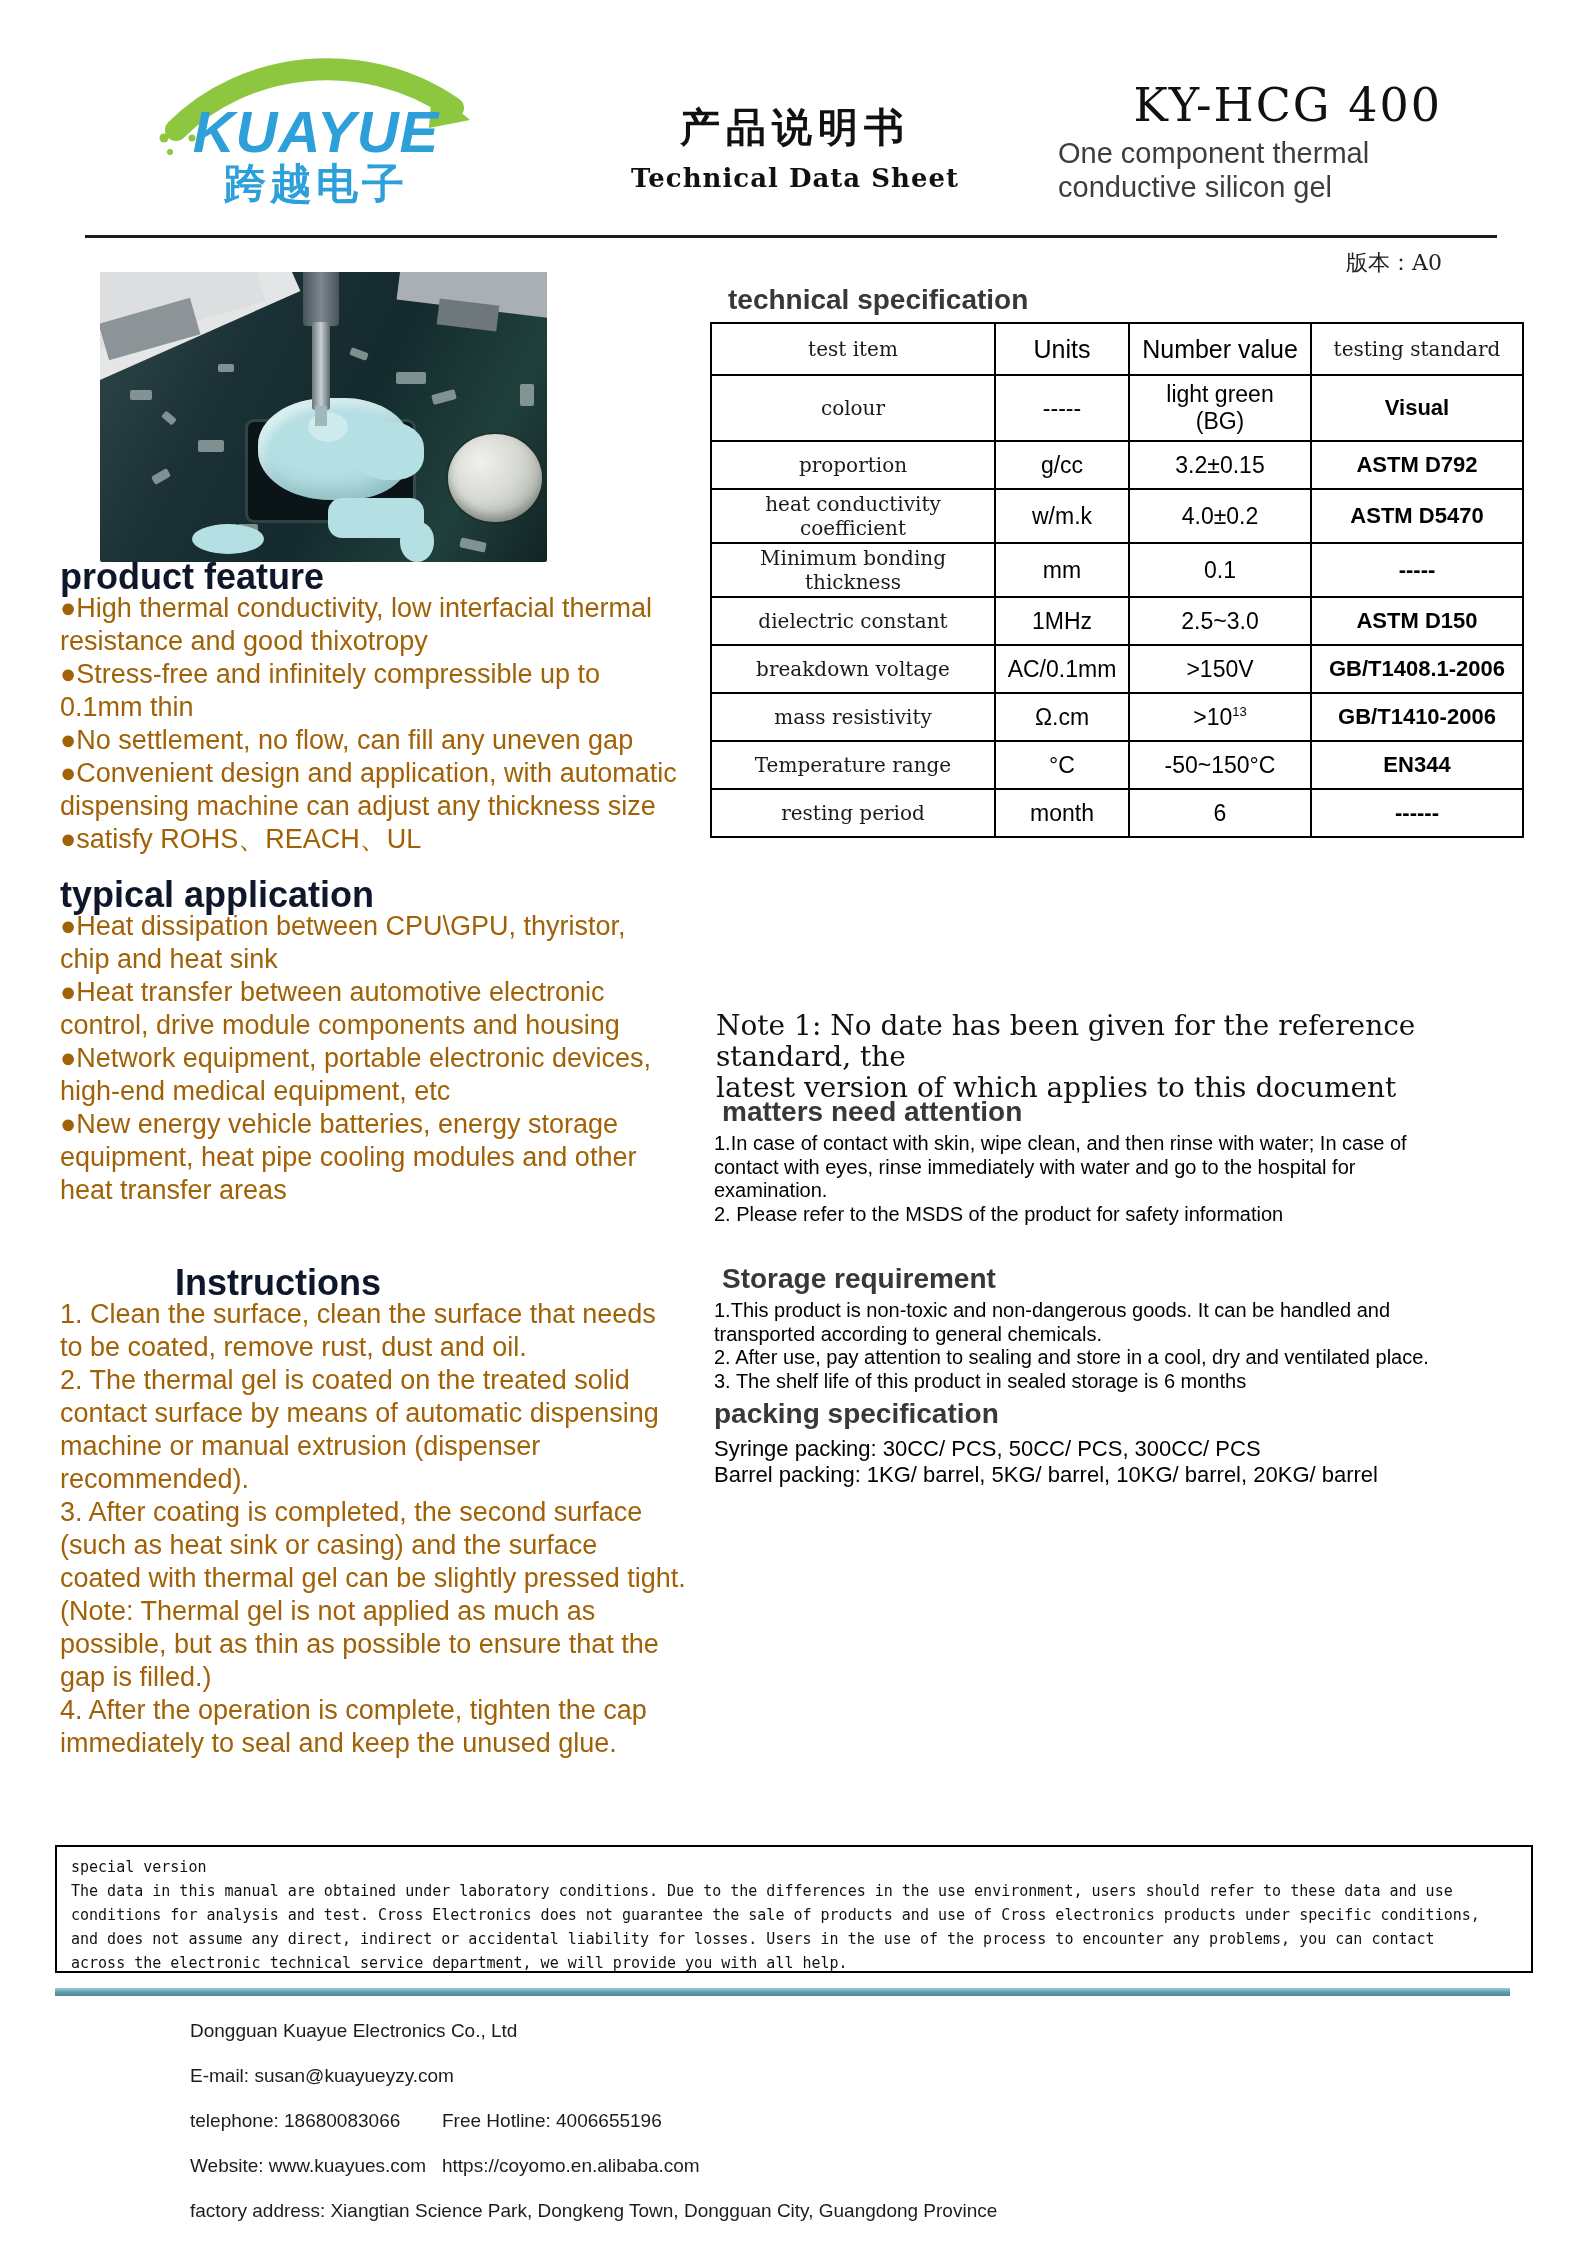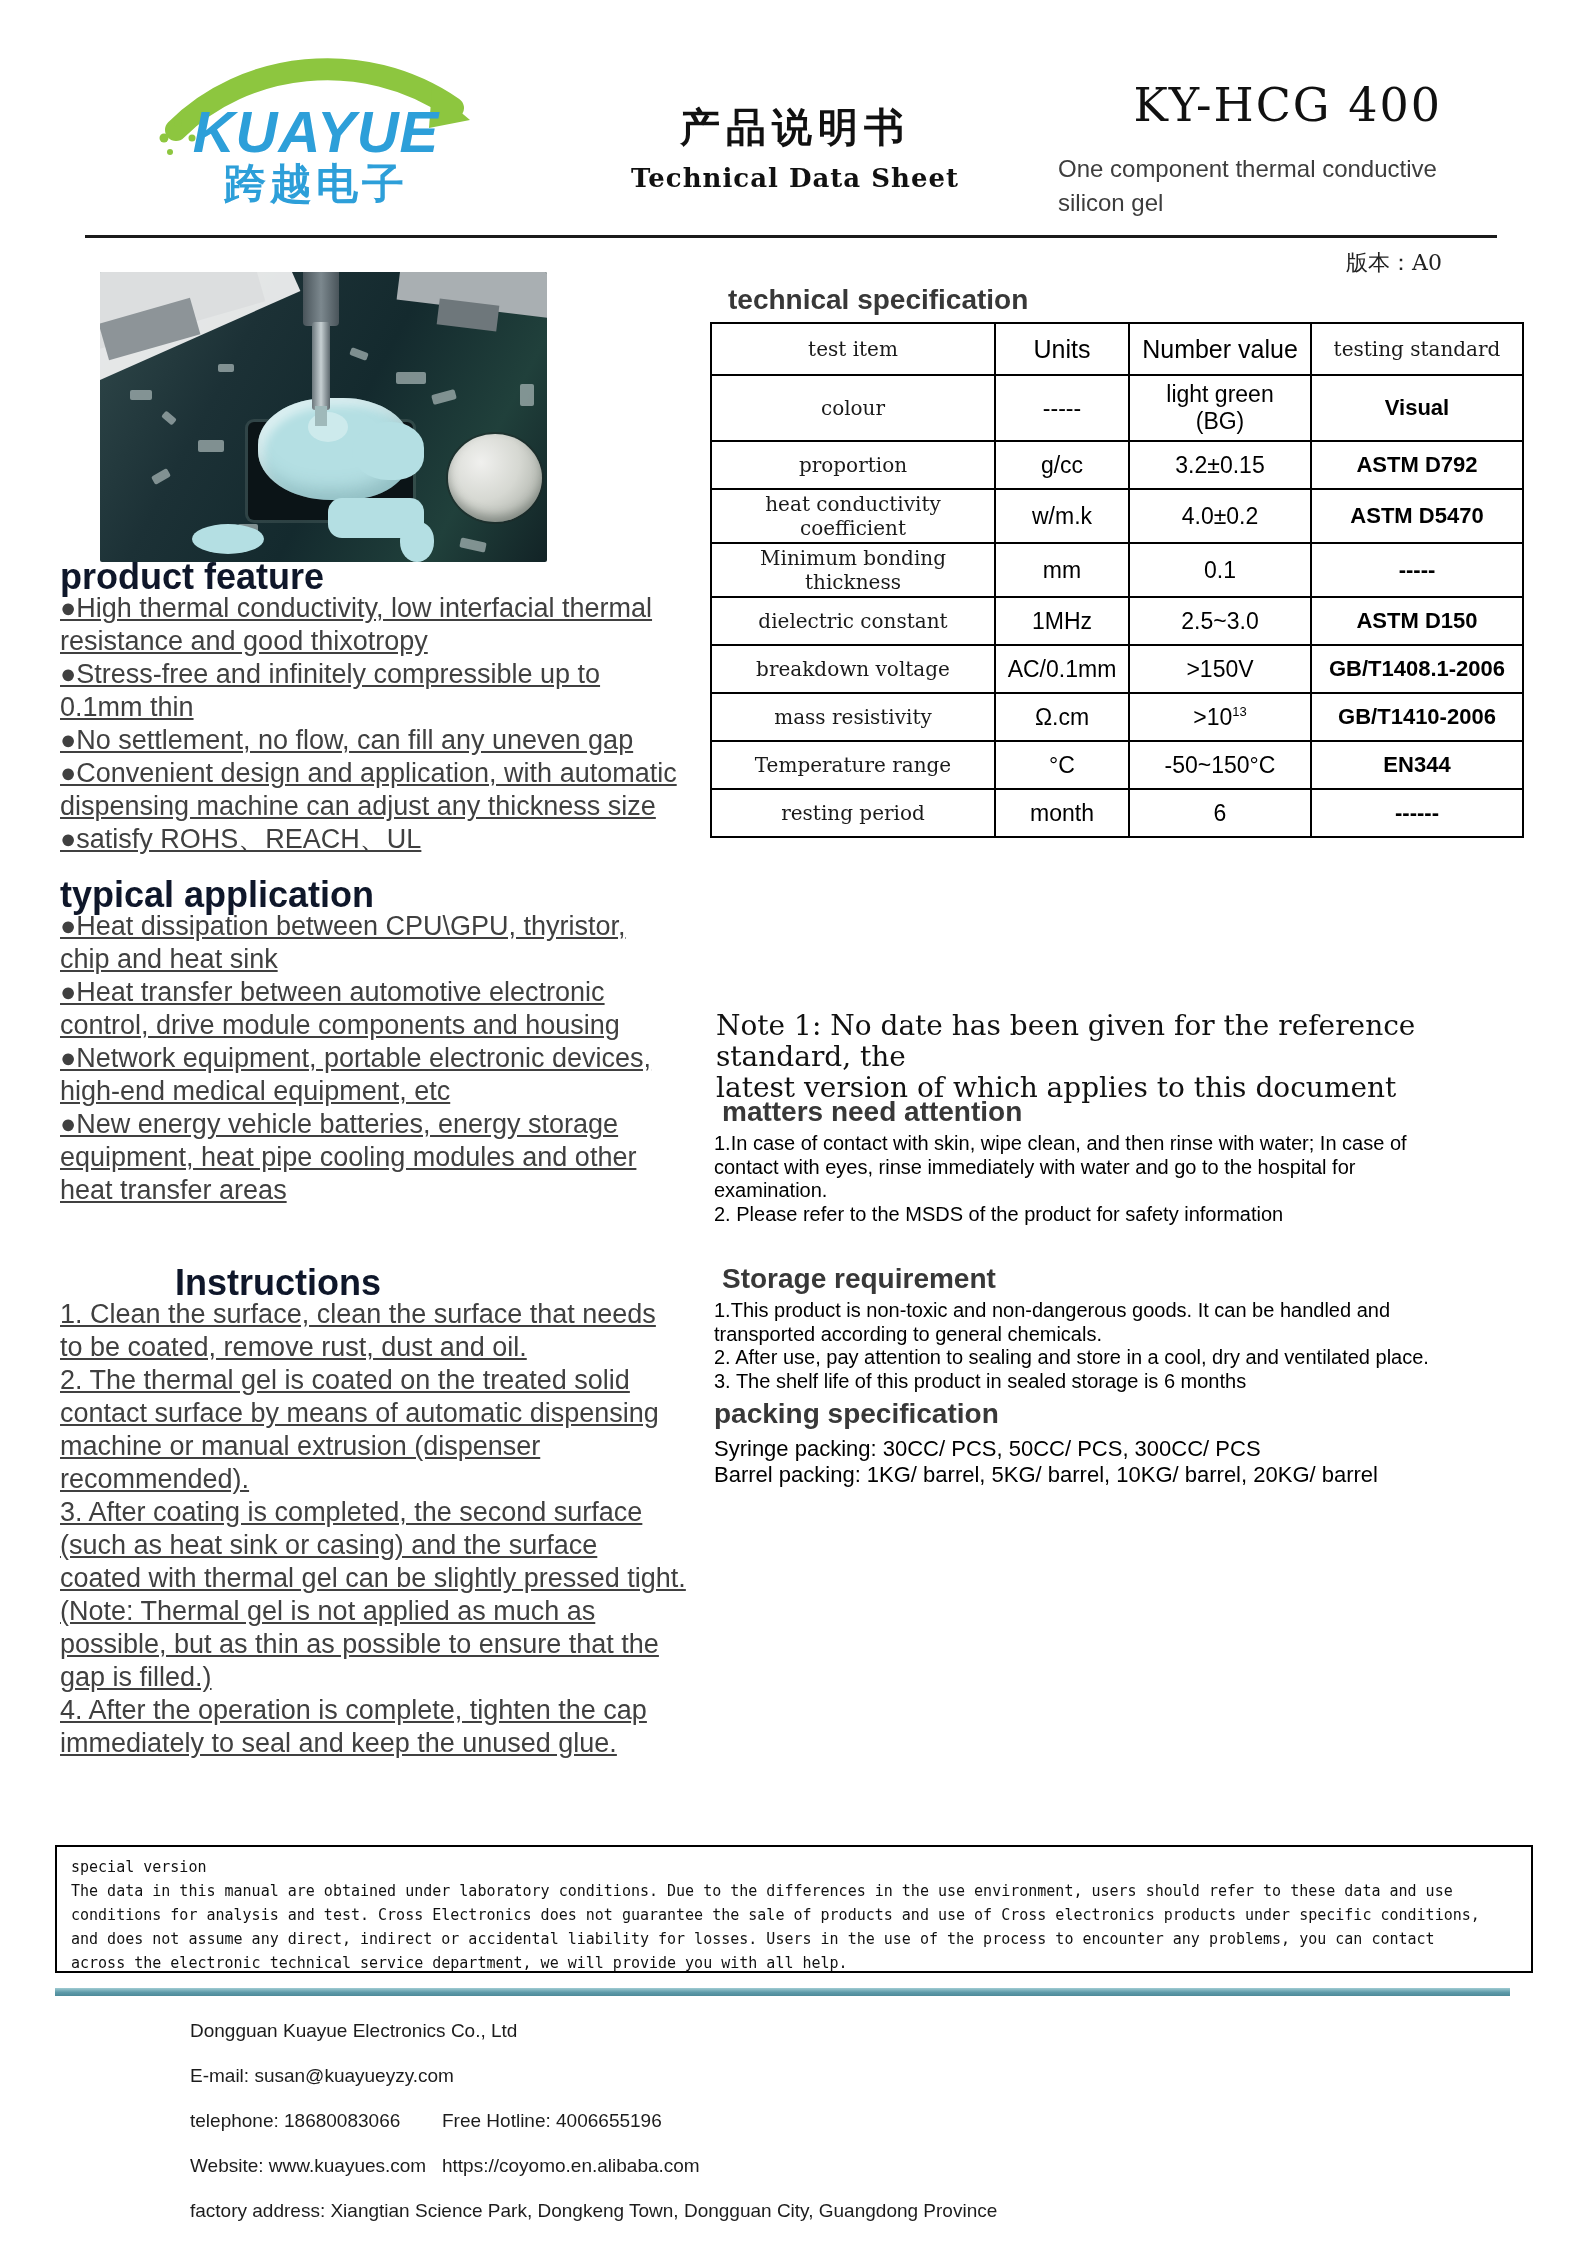--- a/index.html
+++ b/index.html
@@ -7,21 +7,21 @@
         font-family:"Liberation Sans",sans-serif;color:#000;overflow:hidden;}
   .abs{position:absolute;}
 
   
   #logo{left:148px;top:30px;width:335px;height:180px;}
   #title-center{left:600px;top:100px;width:390px;text-align:center;}
   #title-cn{font-family:"DejaVu Serif",serif;font-size:40px;font-weight:bold;color:#111;letter-spacing:6px;}
   #title-en{font-family:"DejaVu Serif",serif;font-size:26px;font-weight:bold;color:#111;margin-top:8px;letter-spacing:1px;}
   #title-right{left:1058px;top:78px;width:384px;}
   #product-code{font-family:"DejaVu Serif",serif;font-size:46px;color:#111;text-align:right;letter-spacing:2px;}
-  #product-sub{font-size:24px;color:#3d3d3d;line-height:34px;margin-top:20px;}
+  #product-sub{font-size:29px;color:#3d3d3d;line-height:34px;margin-top:4px;}
   #header-rule{left:85px;top:235px;width:1412px;height:3px;background:#1b1b1b;}
   #version{left:1242px;top:248px;width:200px;text-align:right;font-family:"DejaVu Serif",serif;font-size:22px;color:#222;}
 
   
   #photo{left:100px;top:272px;width:447px;height:290px;overflow:hidden;border-radius:2px;
          background:linear-gradient(118deg,#31494b 0%,#1c3136 30%,#142a2e 55%,#20403b 80%,#122326 100%);}
   #photo .comp{position:absolute;background:rgba(168,182,182,.72);border-radius:2px;}
   #photo .gel{position:absolute;background:#b4dfe3;}
   #streak{position:absolute;left:-40px;top:-30px;width:230px;height:100px;background:rgba(250,250,250,.9);transform:rotate(-24deg);}
   #machine-a{position:absolute;left:-18px;top:-30px;width:175px;height:85px;background:#dcdedf;transform:rotate(-16deg);}
@@ -40,21 +40,21 @@
   #gel-bar{position:absolute;left:228px;top:226px;width:96px;height:40px;border-radius:14px;background:#abd8dd;}
   #gel-dot{position:absolute;left:300px;top:250px;width:34px;height:40px;border-radius:45% 45% 50% 50%;background:#a9d6db;}
   #gel-oval{position:absolute;left:92px;top:252px;width:72px;height:30px;border-radius:50%;background:#a6d4da;}
   #battery{position:absolute;left:348px;top:162px;width:94px;height:88px;border-radius:50%;
            background:radial-gradient(circle at 35% 32%,#f0f0ee 0%,#d6d8d2 45%,#a9aea6 85%);
            box-shadow:inset 0 -6px 10px rgba(60,70,65,.4),0 0 0 2px rgba(30,40,38,.5);}
 
   
   .h-left{font-size:36px;font-weight:bold;color:#0f172a;}
   .h-right{font-size:28px;font-weight:bold;color:#383838;}
-  .body-l{font-size:27px;line-height:33px;color:#404040;white-space:pre-line;width:700px;text-decoration:underline;}
+  .body-l{font-size:27px;line-height:33px;color:#a16207;white-space:pre-line;width:700px;}
   .body-r{font-size:20px;line-height:23.5px;color:#000;white-space:pre-line;width:800px;}
 
   #pf-h{left:60px;top:556px;}
   #pf-b{left:60px;top:592px;}
   #ta-h{left:60px;top:874px;}
   #ta-b{left:60px;top:910px;}
   #in-h{left:175px;top:1262px;}
   #in-b{left:60px;top:1298px;}
 
   #ts-h{left:728px;top:284px;}

